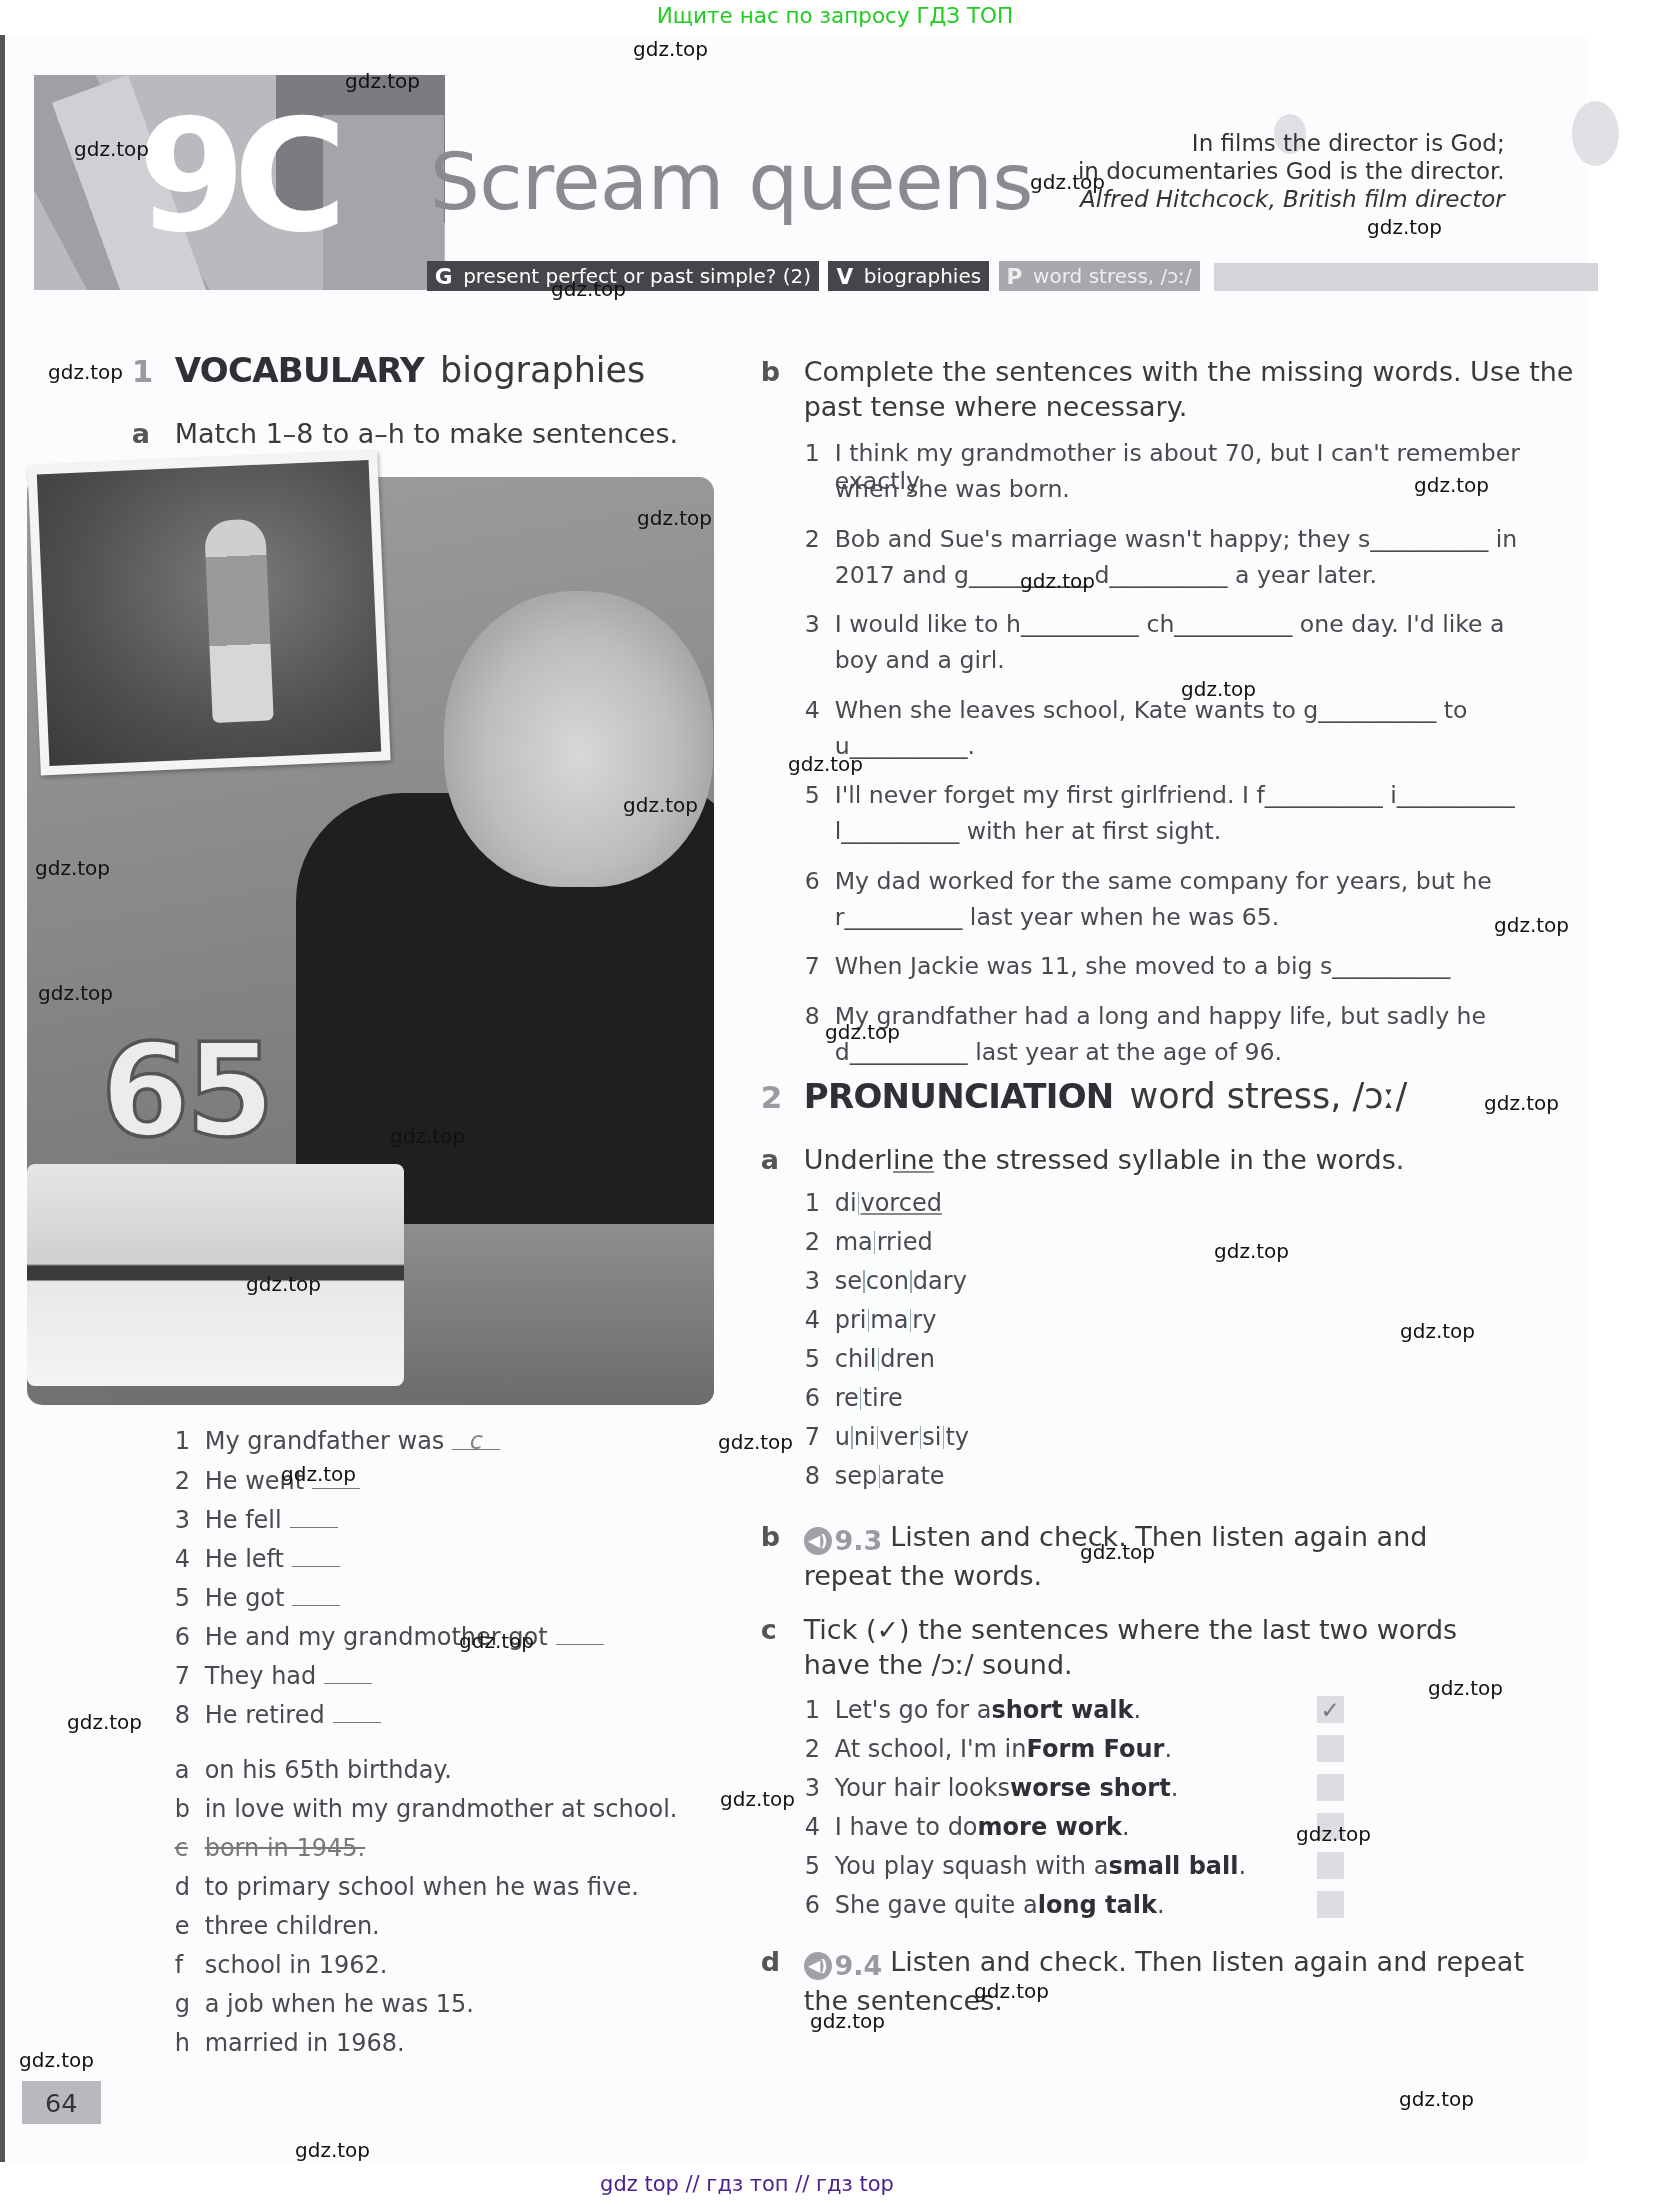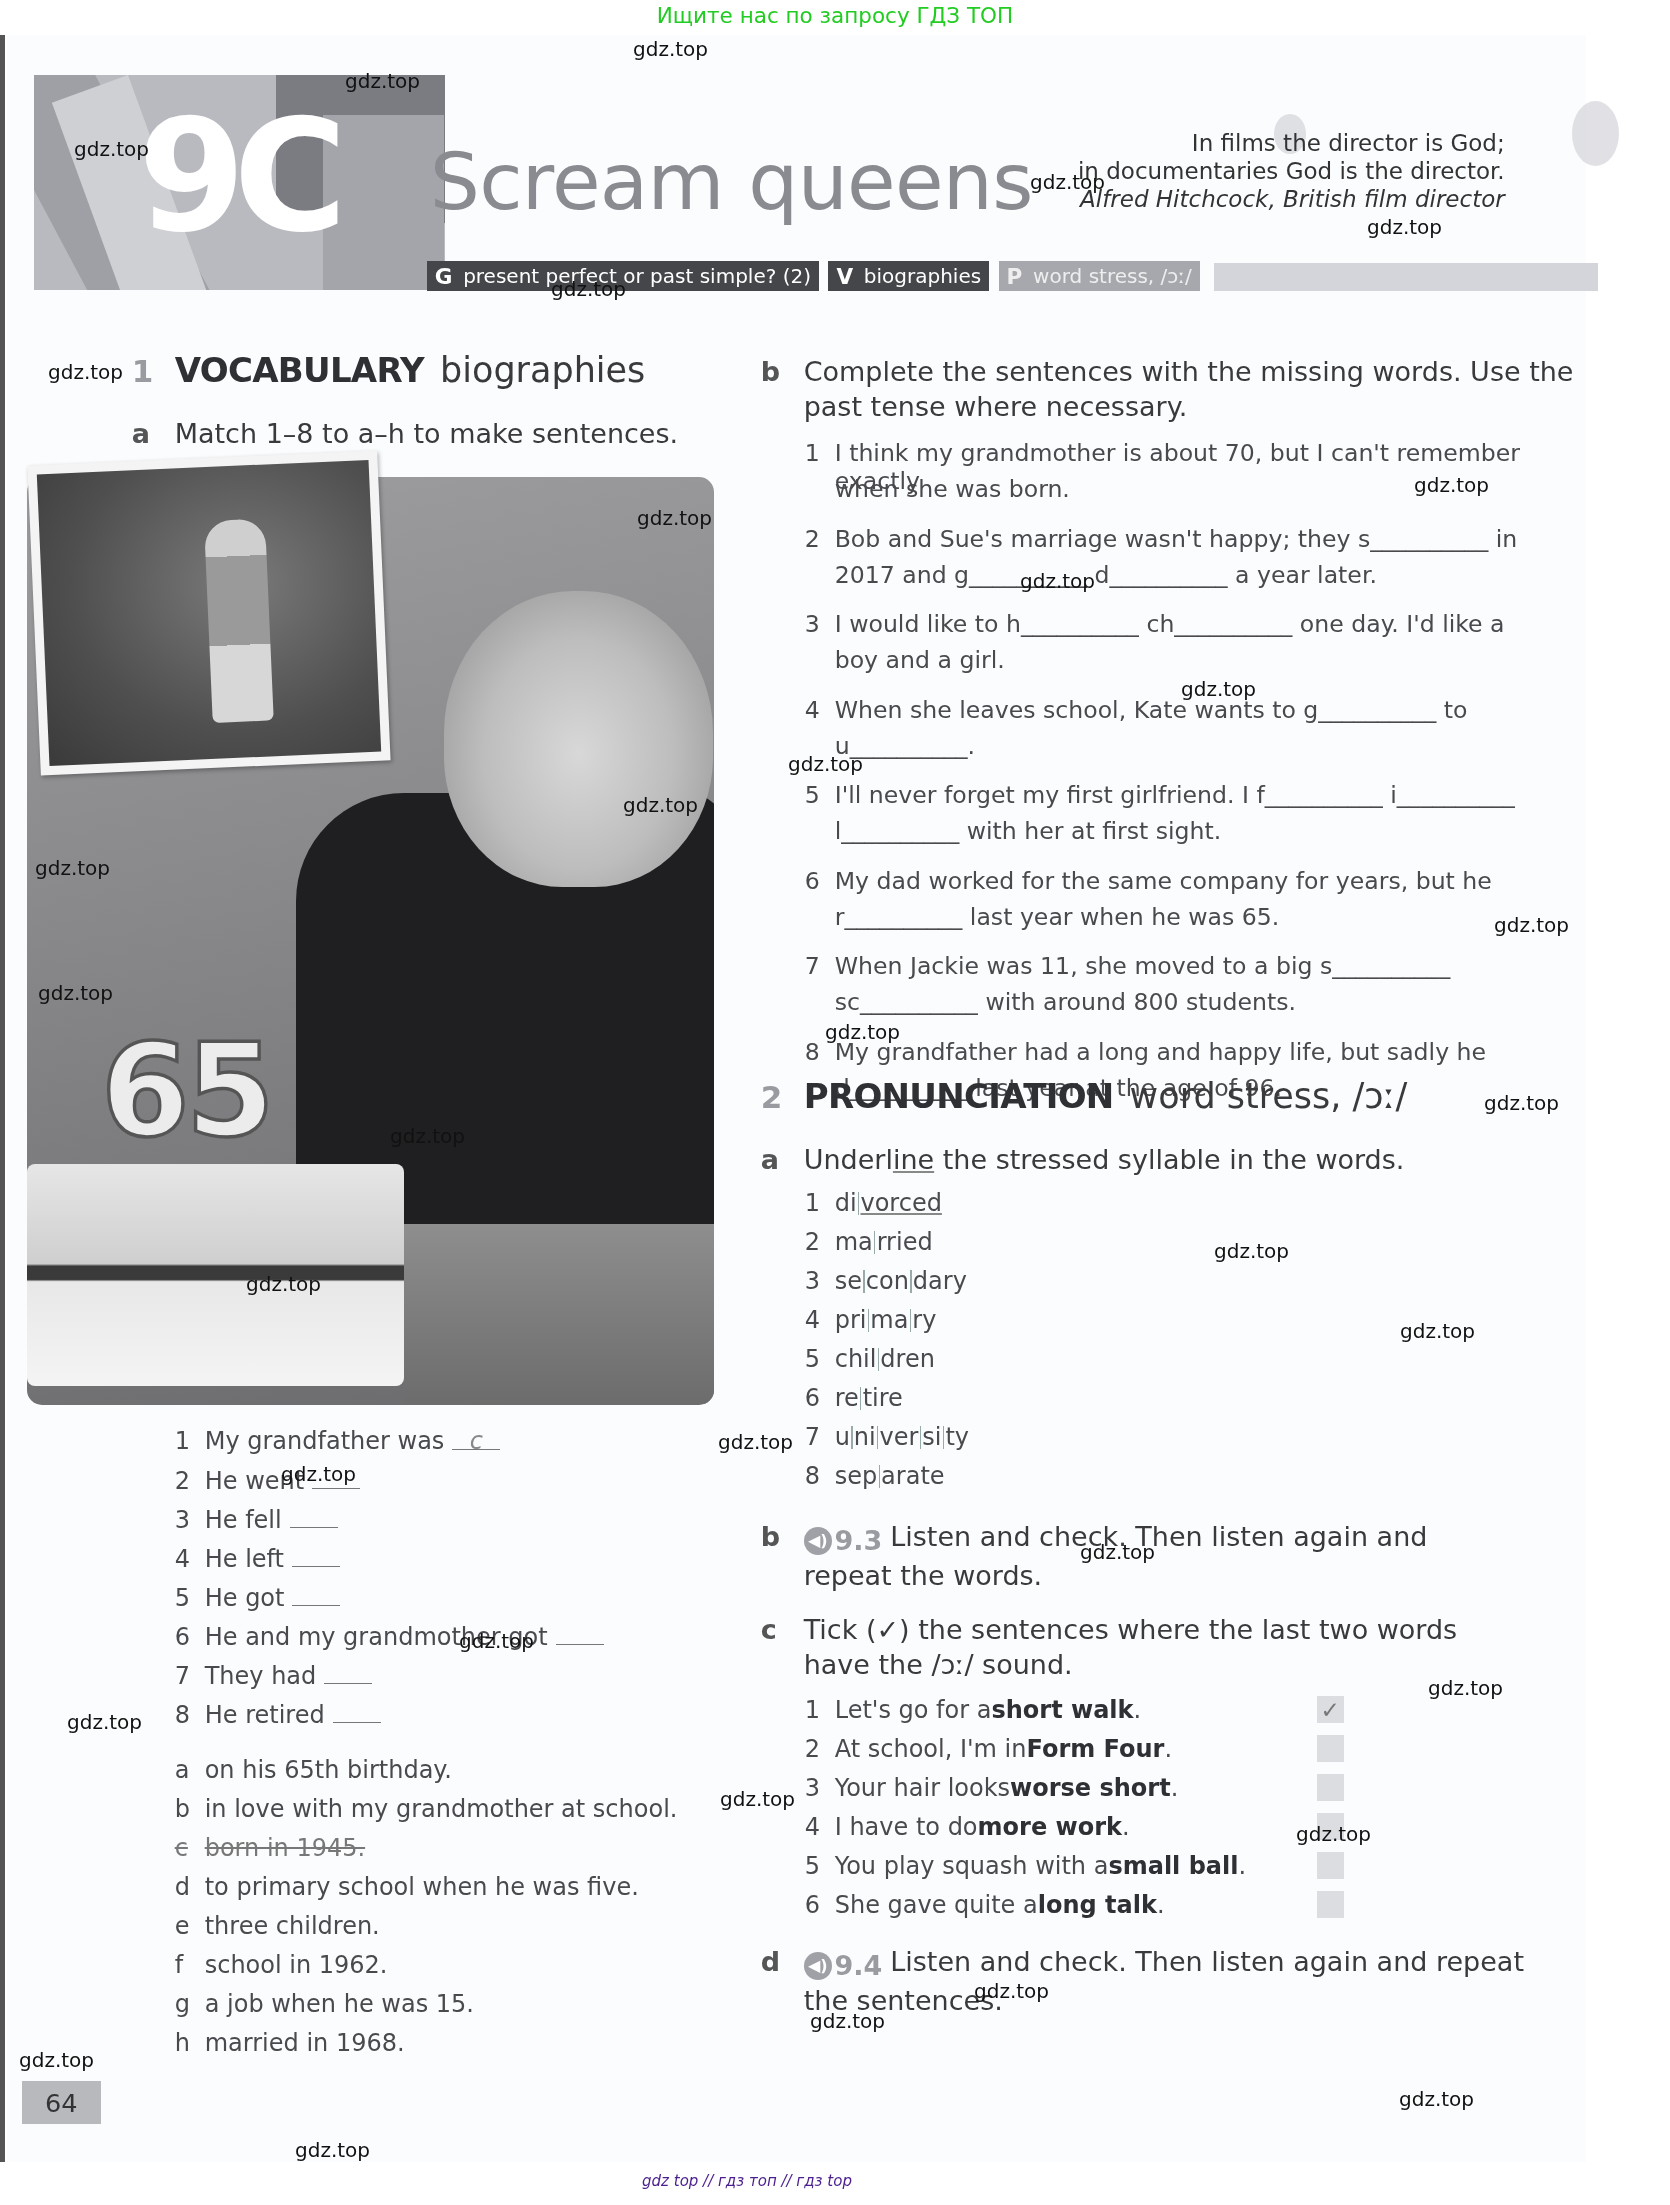--- a/index.html
+++ b/index.html
@@ -53,21 +53,21 @@
   .snapshot .boy { position: absolute; left: 165px; top: 54px; width: 61px; height: 202px; background: linear-gradient(#cfcfcf 0 18%, #9a9a9a 18% 62%, #d7d7d7 62%); border-radius: 27px 27px 6.7px 6.7px; }
 
   .tickbox { width: 27px; height: 27px; background: #dcdde1; display: inline-flex; align-items: center; justify-content: center; font-size: 23px; color: #777; position: absolute; left: 512px; }
   .audio { display: inline-flex; align-items: center; gap: 2.7px; color: #9a9ba0; font-weight: 700; margin-right: 8px; }
   .audio-icon { width: 28px; height: 28px; border-radius: 50%; background: #a0a1a6; color: #fff; font-size: 16px; display: inline-flex; align-items: center; justify-content: center; }
   .syll-bar { display: inline-block; width: 1.3px; height: 23px; background: #9aa; margin: 0 1.3px; vertical-align: -4px; }
   .ul { text-decoration: underline; text-decoration-color: #888; }
   .bold { font-weight: 700; color: #2f3034; }
 
   .page-num { position: absolute; left: 15px; top: 2083px; width: 79px; height: 43px; background: #b8b9bd; color: #333; font-size: 25.6px; display: flex; align-items: center; justify-content: center; font-family: "DejaVu Sans", sans-serif; }
-  .footer-links { position: absolute; left: 0; top: 2172px; width: 1494px; text-align: center; color: #4b1f8e; font-size: 15px; font-family: "DejaVu Sans", sans-serif; font-style: italic; }
+  .footer-links { position: absolute; left: 0; top: 2172px; width: 1494px; text-align: center; color: #4b1f8e; font-size: 21px; font-family: "DejaVu Sans", sans-serif; }
   .wm { position: absolute; font-size: 20px; color: #111; font-family: "DejaVu Sans", sans-serif; }
 </style>
 </head>
 <body>
 
 <div class="top-banner">Ищите нас по запросу ГДЗ ТОП</div>
 
 <div class="page-edge"></div>
 <div class="page">
 
@@ -262,23 +262,20 @@
           <span>My dad worked for the same company for years, but he</span>
         </div>
         <div class="row" style="height:36px;padding-left:30px;">
           <span>r__________ last year when he was 65.</span>
         </div>
       </div>
     <div style="margin-bottom:13.5px;">
         <div class="row" style="height:36px;">
           <span class="num">7</span>
           <span>When Jackie was 11, she moved to a big s__________</span>
-        </div>
-        <div class="row" style="height:36px;padding-left:30px;">
-          <span>sc__________ with around 800 students.</span>
         </div>
       </div>
     <div>
         <div class="row" style="height:36px;">
           <span class="num">8</span>
           <span>My grandfather had a long and happy life, but sadly he</span>
         </div>
         <div class="row" style="height:36px;padding-left:30px;">
           <span>d__________ last year at the age of 96.</span>
         </div>

